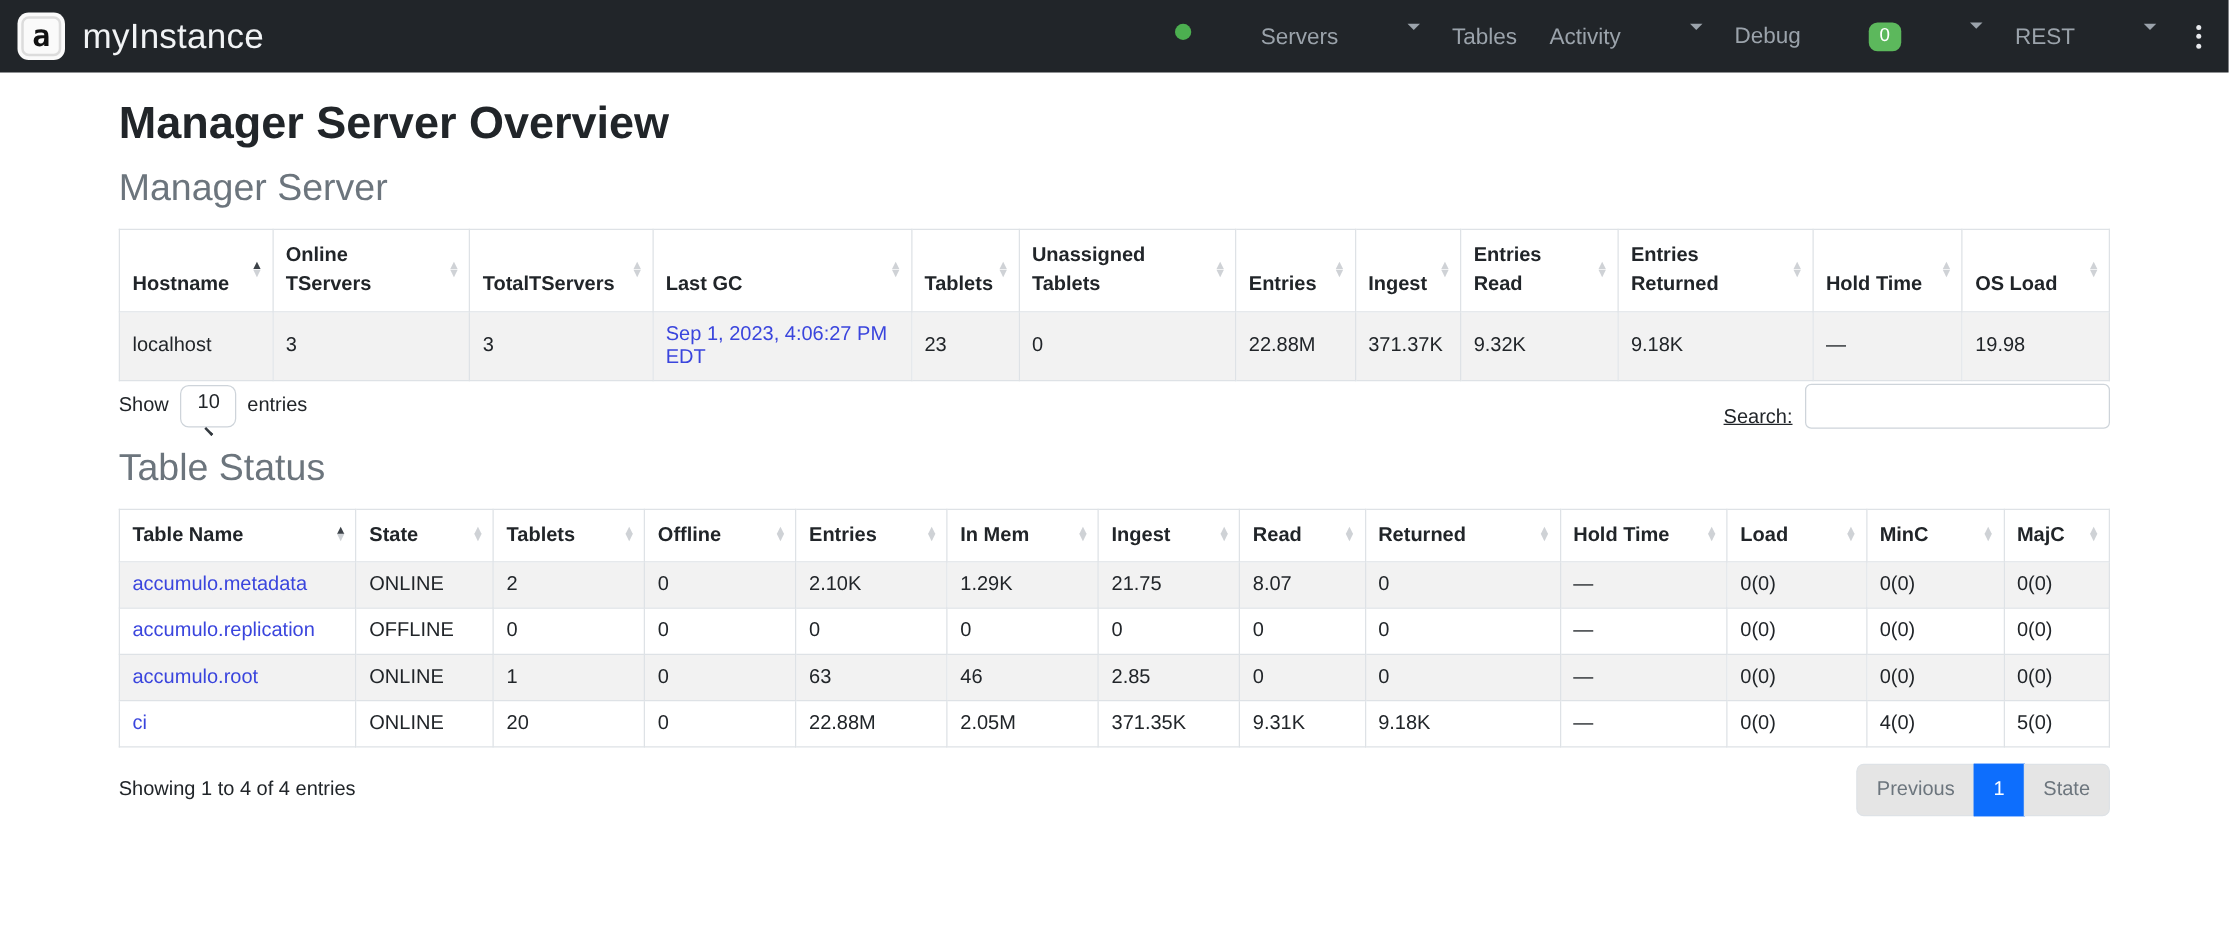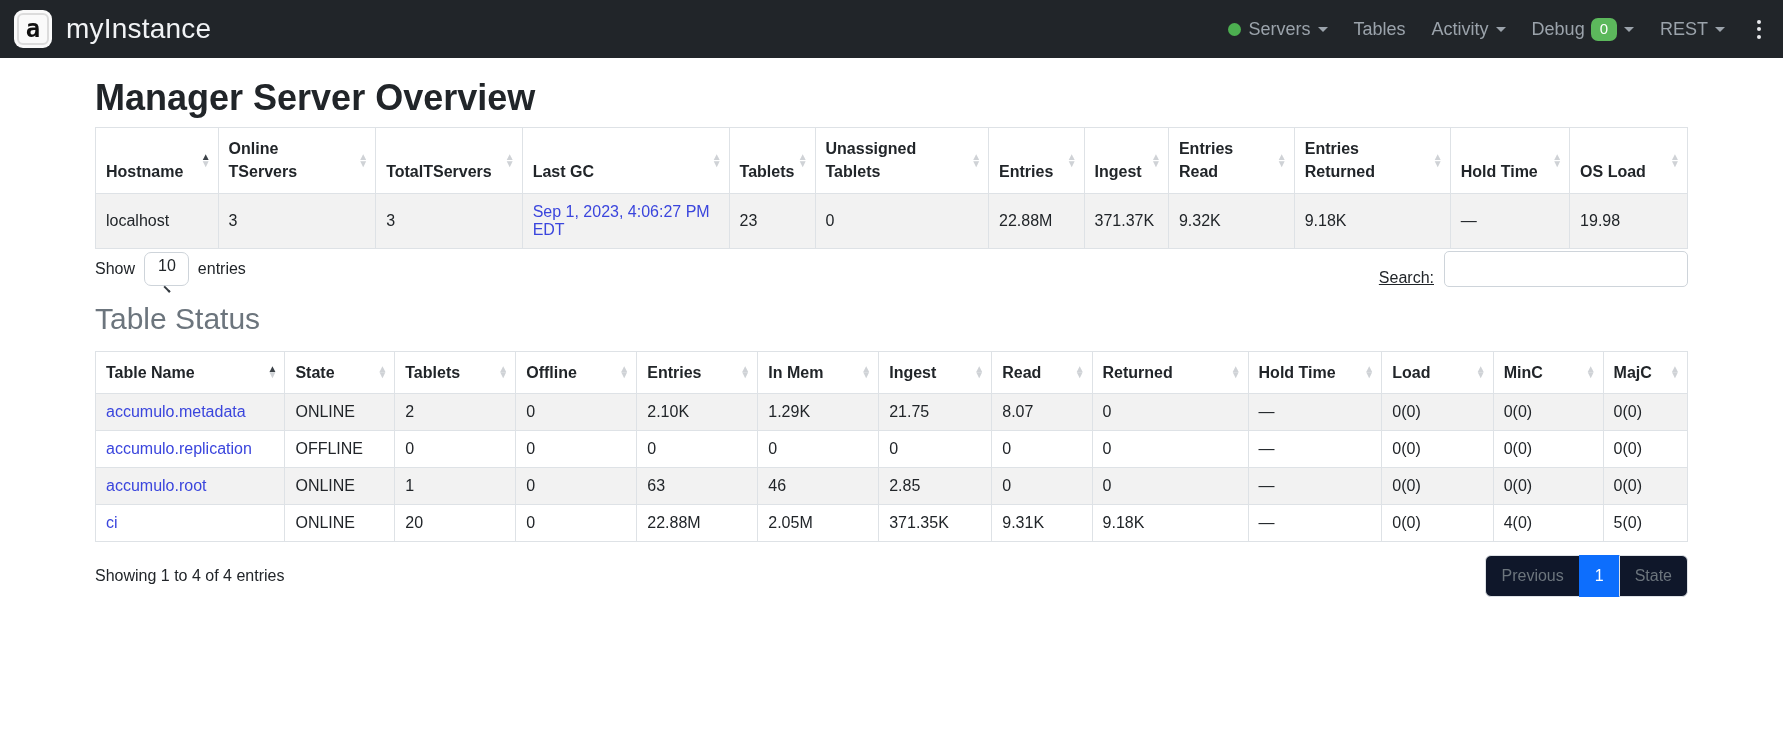--- a/index.html
+++ b/index.html
@@ -11,22 +11,22 @@
     justify-content:space-between; padding:0 16px 0 14px; }
   .nav-left { display:flex; align-items:center; gap:14px; }
   .brand-logo { width:38px; height:38px; background:#fafafa; border-radius:9px;
     display:flex; align-items:center; justify-content:center; position:relative; }
   .brand-logo::before { content:""; position:absolute; inset:3px;
     border:2px solid #dcdcdc; border-radius:6px; }
   .brand-logo span { font-family:"DejaVu Sans Mono", monospace; font-weight:bold;
     font-size:24px; color:#111; position:relative; line-height:1; }
   .brand-text { color:#f1f3f5; font-size:28px; letter-spacing:0.2px; }
   .nav-right { display:flex; align-items:center; gap:26px; }
-  .nav-item { color:#9ba3ab; font-size:18px; display:flex; align-items:center;
-    cursor:pointer; white-space:nowrap; }
+  .nav-item { color:#9ba3ab; font-size:18px; display:flex; align-items:flex-start;
+    cursor:pointer; white-space:nowrap;gap:48px; }
   .caret { display:inline-block; width:0; height:0; border-left:5px solid transparent;
     border-right:5px solid transparent; border-top:5.5px solid #9ba3ab; margin-left:7px; }
   .status-dot { width:13px; height:13px; border-radius:50%; background:#4caf50;
     display:inline-block; margin-right:8px; }
   .debug-badge { background:#5cb85c; color:#fff; border-radius:7px; padding:2px 9px 3px;
     font-size:15px; margin-left:6px; line-height:1.2; }
   .kebab { display:flex; flex-direction:column; gap:3.5px; padding:4px 6px; cursor:pointer; }
   .kebab i { width:4px; height:4px; border-radius:50%; background:#e8eaed; display:block; }
 
   
@@ -64,21 +64,21 @@
     border-bottom:2px solid #343a40; transform:rotate(45deg) translate(-2px,-2px); }
   .search-ctl { display:flex; align-items:flex-end; gap:10px; font-size:16px; color:#212529;text-decoration:underline; }
   .search-ctl input { width:244px; height:36px; border:1px solid #ced4da; border-radius:5px;
     padding:6px 10px; font-size:16px; font-family:"Liberation Sans", sans-serif; outline:none; }
 
   
   .table-footer { display:flex; justify-content:space-between; align-items:center;
     margin-top:13px; }
   .info-text { font-size:16px; color:#212529; }
   .pagination { display:flex; }
-  .page-btn { font-size:16px; padding:9px 15px; border:1px solid #dee2e6; background:#0f172a;
+  .page-btn { font-size:16px; padding:9px 15px; border:1px solid #dee2e6; background:#e5e5e5;
     color:#6c757d; text-decoration:none; margin-left:-1px; line-height:1.4; cursor:pointer; }
   .page-btn.first { border-top-left-radius:6px; border-bottom-left-radius:6px; }
   .page-btn.last { border-top-right-radius:6px; border-bottom-right-radius:6px; }
   .page-btn.active { background:#0d6efd; border-color:#0d6efd; color:#fff; }
 </style>
 </head>
 <body>
 
 <div class="navbar">
   <div class="nav-left">
@@ -113,20 +113,21 @@
         <i></i>
         <i></i>
         <i></i>
       </span>
   </div>
 </div>
 
 <div class="container">
   <h1 class="page-title">Manager Server Overview</h1>
 
+  <h3 class="sub-title">Manager Server</h3>
 
   <table class="grid">
     <thead>
       <tr>
         <th style="width:7.7%" class="sorted-asc"><span>Hostname</span><span class="sort-icons">
               <i class="on">▲</i>
               <i>▼</i>
             </span></th>
         <th style="width:9.9%"><span>Online TServers</span><span class="sort-icons">
               <i>▲</i>

